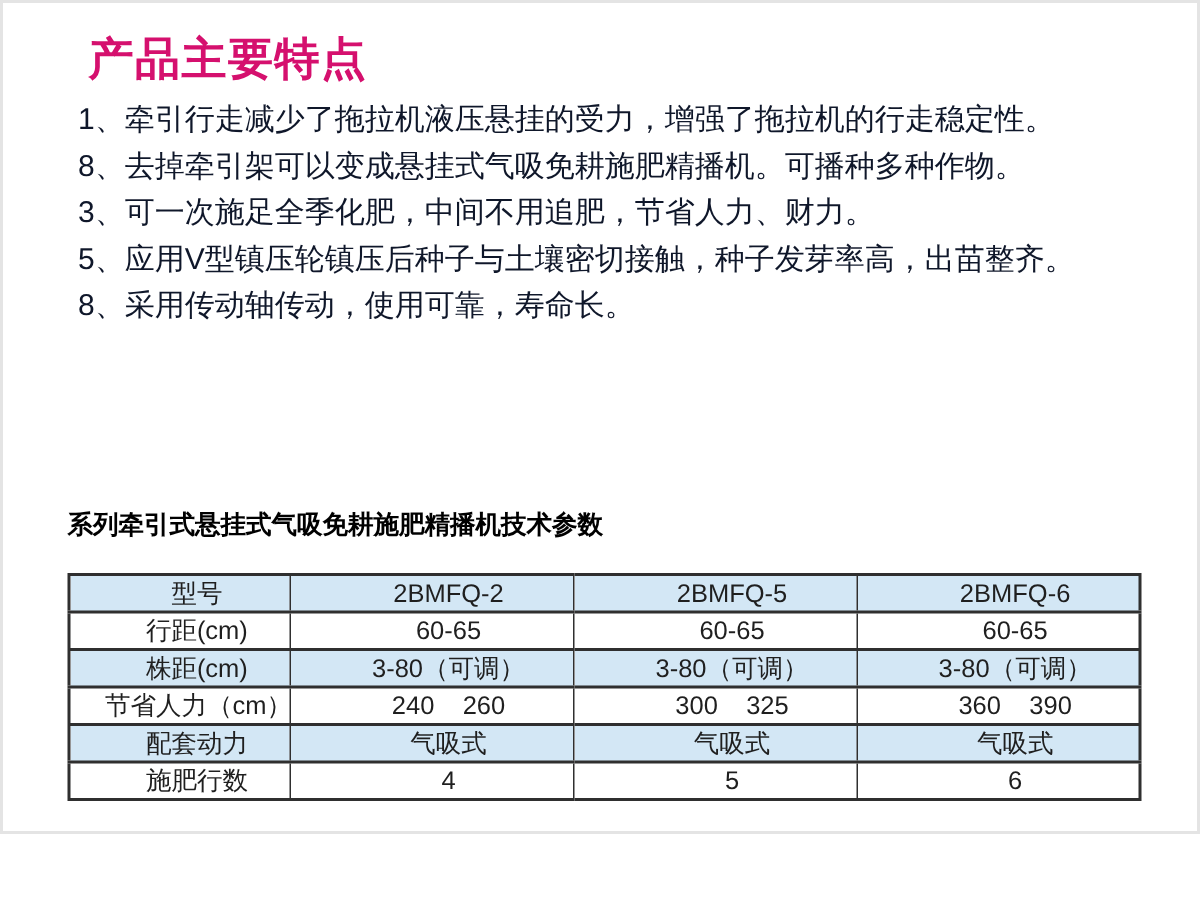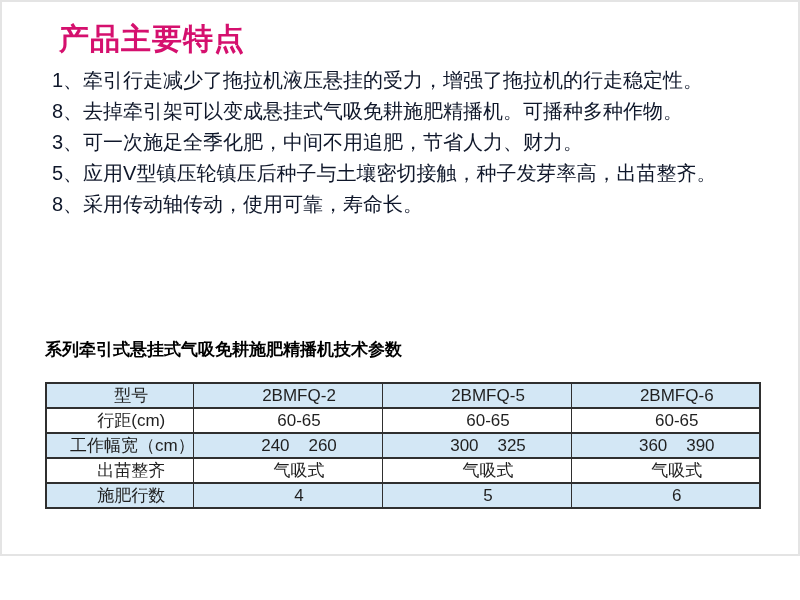--- a/index.html
+++ b/index.html
@@ -107,27 +107,33 @@
         <td>2BMFQ-5</td>
         <td>2BMFQ-6</td>
       </tr>
       <tr>
         <td>行距(cm)</td>
         <td>60-65</td>
         <td>60-65</td>
         <td>60-65</td>
       </tr>
       <tr>
-        <td>工作幅宽（cm）</td>
+        <td>株距(cm)</td>
+        <td>3-80（可调）</td>
+        <td>3-80（可调）</td>
+        <td>3-80（可调）</td>
+      </tr>
+      <tr>
+        <td>节省人力（cm）</td>
         <td>240    260</td>
         <td>300    325</td>
         <td>360    390</td>
       </tr>
       <tr>
-        <td>出苗整齐</td>
+        <td>配套动力</td>
         <td>气吸式</td>
         <td>气吸式</td>
         <td>气吸式</td>
       </tr>
       <tr>
         <td>施肥行数</td>
         <td>4</td>
         <td>5</td>
         <td>6</td>
       </tr>

